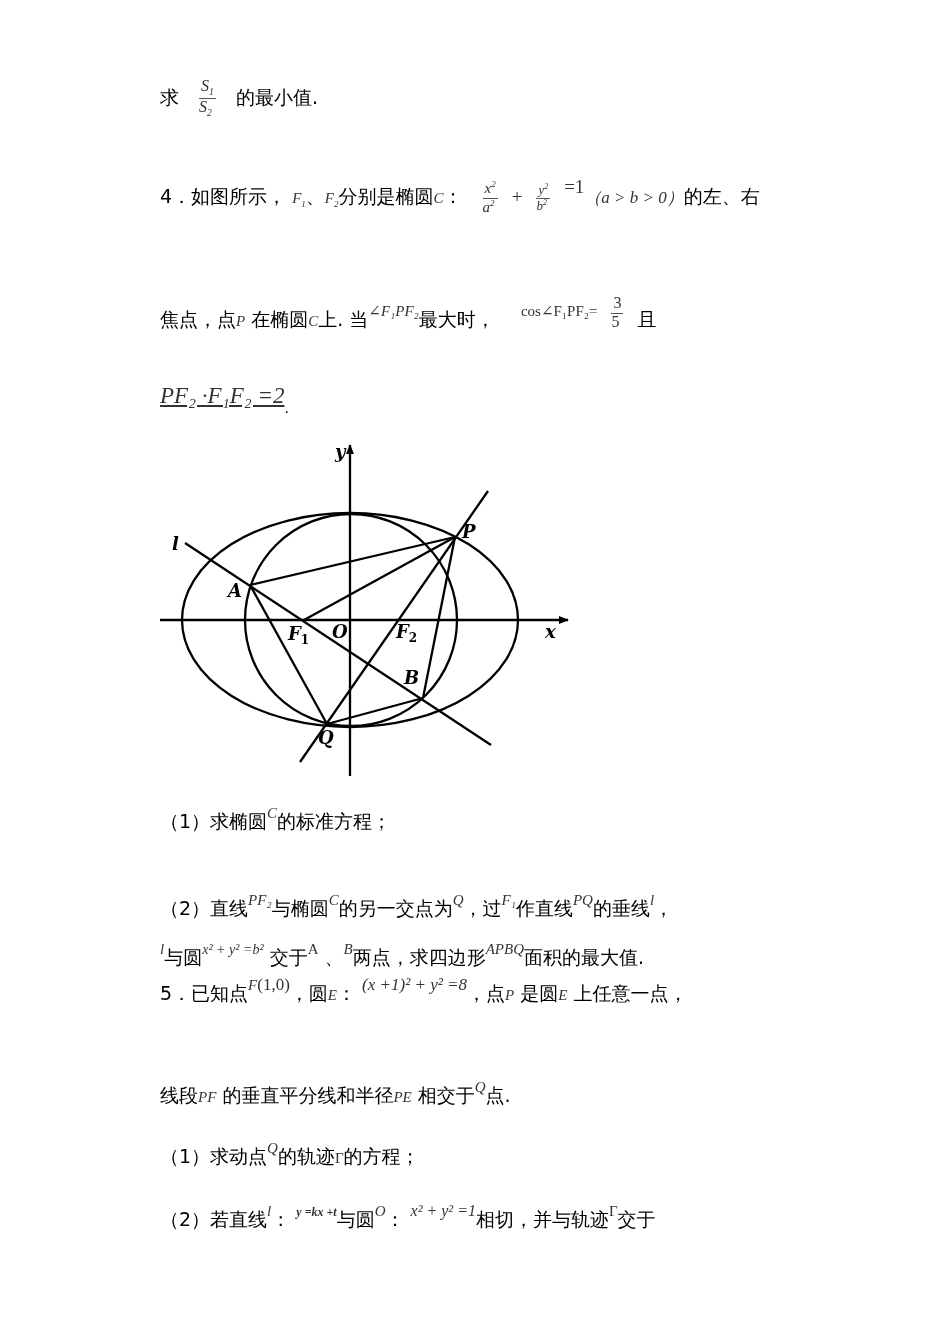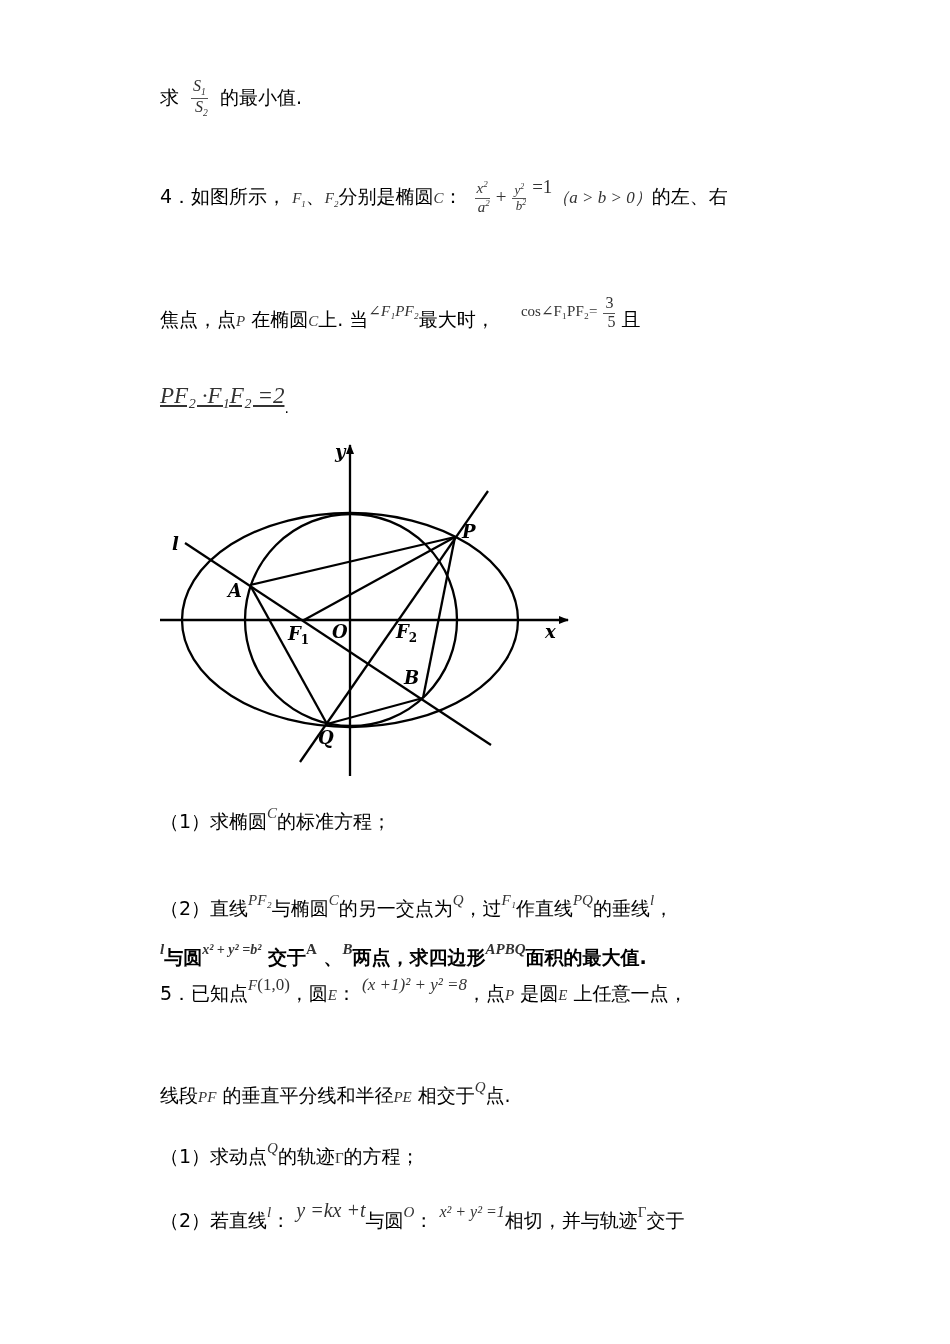--- a/index.html
+++ b/index.html
@@ -3,21 +3,21 @@
 <meta charset="utf-8">
 <style>
   html, body { margin: 0; padding: 0; background: #ffffff; }
   body { width: 950px; height: 1344px; position: relative; overflow: hidden;
          font-family: "DejaVu Sans", "Liberation Sans", sans-serif; color: #000; }
   .line { position: absolute; left: 160px; font-size: 19px; white-space: nowrap; line-height: 1; }
   .m { font-family: "Liberation Serif", "DejaVu Serif", serif; font-style: italic; color: #333; }
   .mu { font-family: "Liberation Serif", "DejaVu Serif", serif; color: #333; }
   .sm { font-size: 15px; }
   .sup { position: relative; top: -10px; }
-  .frac { display: inline-block; vertical-align: middle; text-align: right; margin: 0 6px; }
+  .frac { display: inline-block; vertical-align: middle; text-align: left; margin: 0 14px; }
   .frac > span { display: block; line-height: 1.05; }
   .frac .num { border-bottom: 1px solid #555; padding: 0 2px 1px; }
   sub, sup { font-size: 60%; }
   .fig { position: absolute; left: 0; top: 0; }
 </style>
 </head>
 <body>
 
 <div class="line" style="top:78px;">
   <span>求</span>
@@ -95,21 +95,21 @@
 </svg>
 
 <div class="line" style="top:812px;">
   <span>（1）</span><span>求椭圆</span><span class="m sm sup">C</span><span>的标准方程；</span>
 </div>
 
 <div class="line" style="top:874px;margin-top:25px;">
   <span>（2）</span><span>直线</span><span class="m sm sup">PF₂</span><span>与椭圆</span><span class="m sm sup">C</span><span>的另一交点为</span><span class="m sm sup">Q</span><span>，过</span><span class="m sm sup">F₁</span><span>作直线</span><span class="m sm sup">PQ</span><span>的垂线</span><span class="m sm sup">l</span><span>，</span>
 </div>
 
-<div class="line" style="top:948px;font-weight:bold;">
+<div class="line" style="top:948px;">
   <span class="m sm sup">l</span><span>与圆</span><span class="m sup" style="font-size:14px;">x² + y² =b²</span>
   <span>交于</span><span class="mu sm sup">A</span>
   <span>、</span><span class="m sm sup">B</span><span>两点，求四边形</span><span class="m sm sup">APBQ</span><span>面积的最大值.</span>
 </div>
 
 <div class="line" style="top:984px;">
   <span>5．</span><span>已知点</span><span class="m sm sup">F</span><span class="mu sup" style="font-size:17px;">(1,0)</span><span>，圆</span><span class="m sm">E</span><span>：</span>
   <span class="m sup" style="font-size:17px;">(x +1)² + y² =8</span><span>，点</span><span class="m sm">P</span>
   <span>是圆</span><span class="m sm">E</span>
   <span>上任意一点，</span>
@@ -120,15 +120,15 @@
   <span>的垂直平分线和半径</span><span class="m sm">PE</span>
   <span>相交于</span><span class="m sm sup">Q</span><span>点.</span>
 </div>
 
 <div class="line" style="top:1147px;">
   <span>（1）</span><span>求动点</span><span class="m sm sup">Q</span><span>的轨迹</span><span class="mu sm">Γ</span><span>的方程；</span>
 </div>
 
 <div class="line" style="top:1210px;">
   <span>（2）</span><span>若直线</span><span class="m sm sup">l</span><span>：</span>
-  <span class="m sup" style="font-size:20px;">y =kx +t</span><span>与圆</span><span class="m sm sup">O</span><span>：</span>
+  <span class="m sup" style="font-size:12px;font-weight:bold;">y =kx +t</span><span>与圆</span><span class="m sm sup">O</span><span>：</span>
   <span class="m sup" style="font-size:16px;">x² + y² =1</span><span>相切，并与轨迹</span><span class="mu sm sup">Γ</span><span>交于</span>
 </div>
 
 </body></html>

